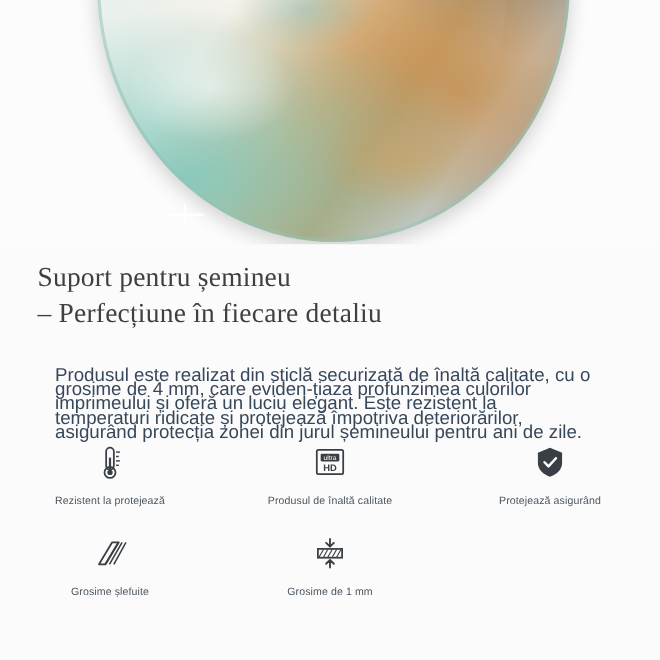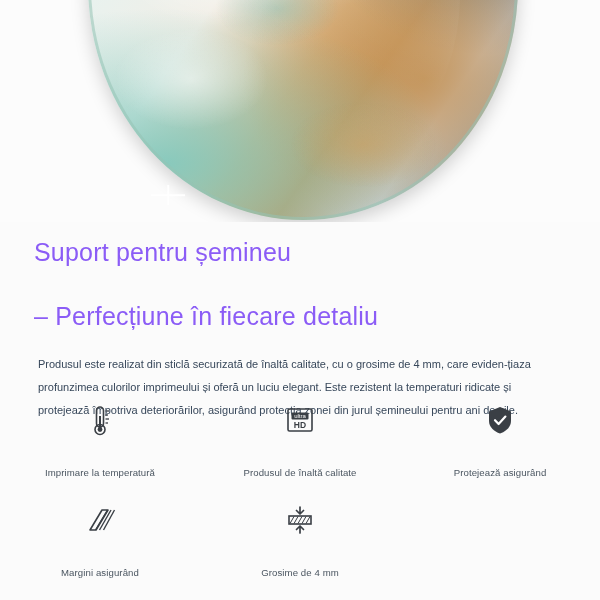--- a/index.html
+++ b/index.html
@@ -96,53 +96,52 @@
   
   .content {
     position: absolute;
     left: 0;
     top: 222px;
     width: 600px;
   }
   .headline {
     margin: 0;
     padding: 14px 34px 0 34px;
-    font-family: Liberation Sans, sans-serif;
+    font-family: Liberation Serif, serif;
     font-weight: normal;
     font-size: 25px;
     line-height: 33px;
-    color: #8b5cf6;
+    color: #404040;
     letter-spacing: 0.2px;
   }
-  .headline .line2 { display: block; margin-top: 31px; }
+  .headline .line2 { display: block; }
 
   .paragraph {
-    margin: 4px;
+    margin: 16px;
     padding: 16px 42px 0 34px;
-    font-size: 11px;
-    line-height: 23px;
+    font-size: 17px;
+    line-height: 13px;
     color: #37475a;
   }
 
   
   .features {
     position: absolute;
     left: 0;
     top: 398px;
     width: 600px;
     display: grid;
     grid-template-columns: repeat(3, 1fr);
     row-gap: 20px;
   }
   .feature {
     display: flex;
     flex-direction: column;
     align-items: center;
     justify-content: flex-start;
-    gap: 17px;
   }
   .feature-icon {
     width: 44px;
     height: 44px;
     display: flex;
     align-items: center;
     justify-content: center;
   }
   .feature-label {
     margin-top: 8px;
@@ -183,21 +182,21 @@
           <rect x="16.5" y="7" width="7" height="20" rx="3.5" fill="none" stroke="#3a3f45" stroke-width="1.6"></rect>
           <circle cx="20" cy="29.5" r="5" fill="none" stroke="#3a3f45" stroke-width="1.6"></circle>
           <circle cx="20" cy="29.5" r="2.4" fill="#3a3f45"></circle>
           <rect x="19" y="16" width="2" height="12" fill="#3a3f45"></rect>
           <line x1="25.5" y1="11" x2="29" y2="11" stroke="#3a3f45" stroke-width="1.3"></line>
           <line x1="25.5" y1="15" x2="28" y2="15" stroke="#3a3f45" stroke-width="1.3"></line>
           <line x1="25.5" y1="19" x2="29" y2="19" stroke="#3a3f45" stroke-width="1.3"></line>
           <line x1="25.5" y1="23" x2="28" y2="23" stroke="#3a3f45" stroke-width="1.3"></line>
         </svg>
       </span>
-      <span class="feature-label">Imprimare la temperatură</span>
+      <span class="feature-label">Rezistent la protejează</span>
     </div>
 
     <div class="feature">
       <span class="feature-icon">
         <svg width="40" height="40" viewBox="0 0 40 40">
           <rect x="8" y="9" width="24" height="22" rx="1.5" fill="none" stroke="#3a3f45" stroke-width="1.6"></rect>
           <rect x="11.5" y="12.5" width="17" height="7" rx="1" fill="#3a3f45"></rect>
           <text x="20" y="18.4" font-family="Liberation Sans, sans-serif" font-size="6" fill="#ffffff" text-anchor="middle">ultra</text>
           <text x="20" y="28.2" font-family="Liberation Sans, sans-serif" font-size="8.5" font-weight="bold" fill="#3a3f45" text-anchor="middle">HD</text>
         </svg>
@@ -218,33 +217,33 @@
 
     <div class="feature">
       <span class="feature-icon">
         <svg width="40" height="40" viewBox="0 0 40 40">
           <path d="M10 30 L22 10 H28 L16 30 Z" fill="none" stroke="#3a3f45" stroke-width="1.6" stroke-linejoin="round"></path>
           <line x1="15.5" y1="30" x2="27.5" y2="10" stroke="#3a3f45" stroke-width="1.4"></line>
           <line x1="19.5" y1="30" x2="31" y2="10" stroke="#3a3f45" stroke-width="1.4"></line>
           <line x1="23.5" y1="30" x2="34.5" y2="10" stroke="#3a3f45" stroke-width="1.4"></line>
         </svg>
       </span>
-      <span class="feature-label">Margini asigurând</span>
+      <span class="feature-label">Grosime șlefuite</span>
     </div>
 
     <div class="feature">
       <span class="feature-icon">
         <svg width="40" height="40" viewBox="0 0 40 40">
           <path d="M20 7 V13 M16.5 10.5 L20 14 L23.5 10.5" fill="none" stroke="#3a3f45" stroke-width="1.7" stroke-linecap="round" stroke-linejoin="round"></path>
           <rect x="9" y="16" width="22" height="8" fill="none" stroke="#3a3f45" stroke-width="1.6"></rect>
           <line x1="10" y1="23.5" x2="14" y2="16.5" stroke="#3a3f45" stroke-width="1"></line>
           <line x1="14" y1="23.5" x2="18" y2="16.5" stroke="#3a3f45" stroke-width="1"></line>
           <line x1="18" y1="23.5" x2="22" y2="16.5" stroke="#3a3f45" stroke-width="1"></line>
           <line x1="22" y1="23.5" x2="26" y2="16.5" stroke="#3a3f45" stroke-width="1"></line>
           <line x1="26" y1="23.5" x2="30" y2="16.5" stroke="#3a3f45" stroke-width="1"></line>
           <path d="M20 33 V27 M16.5 29.5 L20 26 L23.5 29.5" fill="none" stroke="#3a3f45" stroke-width="1.7" stroke-linecap="round" stroke-linejoin="round"></path>
         </svg>
       </span>
-      <span class="feature-label">Grosime de 4 mm</span>
+      <span class="feature-label">Grosime de 1 mm</span>
     </div>
 
   </div>
 </div>
 
 </body></html>

